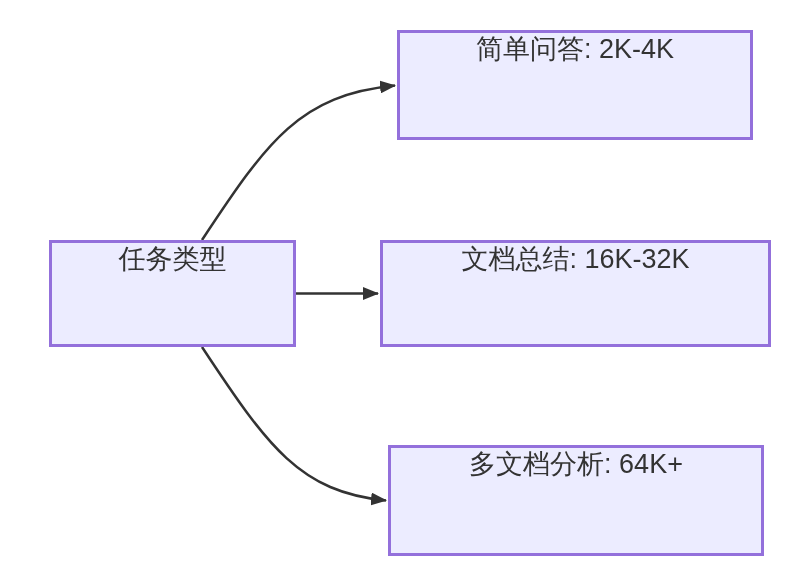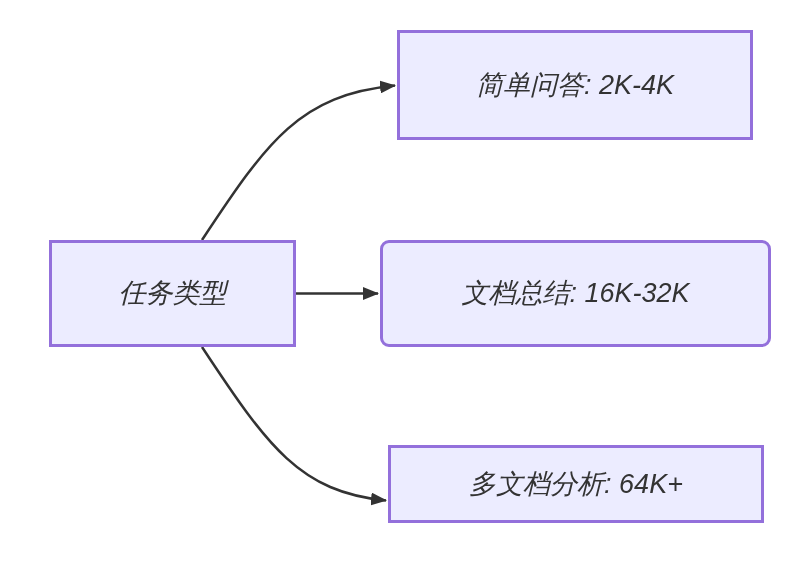--- a/index.html
+++ b/index.html
@@ -18,32 +18,31 @@
     font-family:"Liberation Sans","DejaVu Sans",sans-serif;
   }
   .edges{position:absolute;left:0;top:0;width:787px;height:572px;}
   .edge{stroke:var(--edge-color);stroke-width:2.5px;fill:none;}
   .arrowhead{fill:var(--edge-color);}
   .node{
     position:absolute;
     box-sizing:border-box;
     background:var(--node-fill);
     border:3px solid var(--node-border);
-    display:flex;align-items:center;justify-content:center;
+    display:flex;justify-content:center;
     color:var(--text-color);
     font-size:27px;
     line-height:1.2;
     white-space:nowrap;
     text-align:center;
-    font-style:italic;
   }
   .node-root   {left:33px;  top:240px; width:247px; height:107px;margin-left:16px;}
   .node-branch0{left:397px; top:30px;  width:356px; height:110px;}
-  .node-branch1{left:380px; top:240px; width:391px; height:107px;border-radius:9px;}
-  .node-branch2{left:388px; top:445px; width:376px; height:78px;}
+  .node-branch1{left:380px; top:240px; width:391px; height:107px;}
+  .node-branch2{left:388px; top:445px; width:376px; height:111px;}
 </style>
 </head>
 <body>
 
 <div class="canvas">
 
   <svg class="edges" viewBox="0 0 787 572" xmlns="http://www.w3.org/2000/svg">
     <defs>
       <marker id="arrow" markerUnits="userSpaceOnUse" markerWidth="16" markerHeight="13" viewBox="0 0 16 13" refX="15" refY="6.5" orient="auto">
         <path class="arrowhead" d="M0,0 L16,6.5 L0,13 Z"></path>

